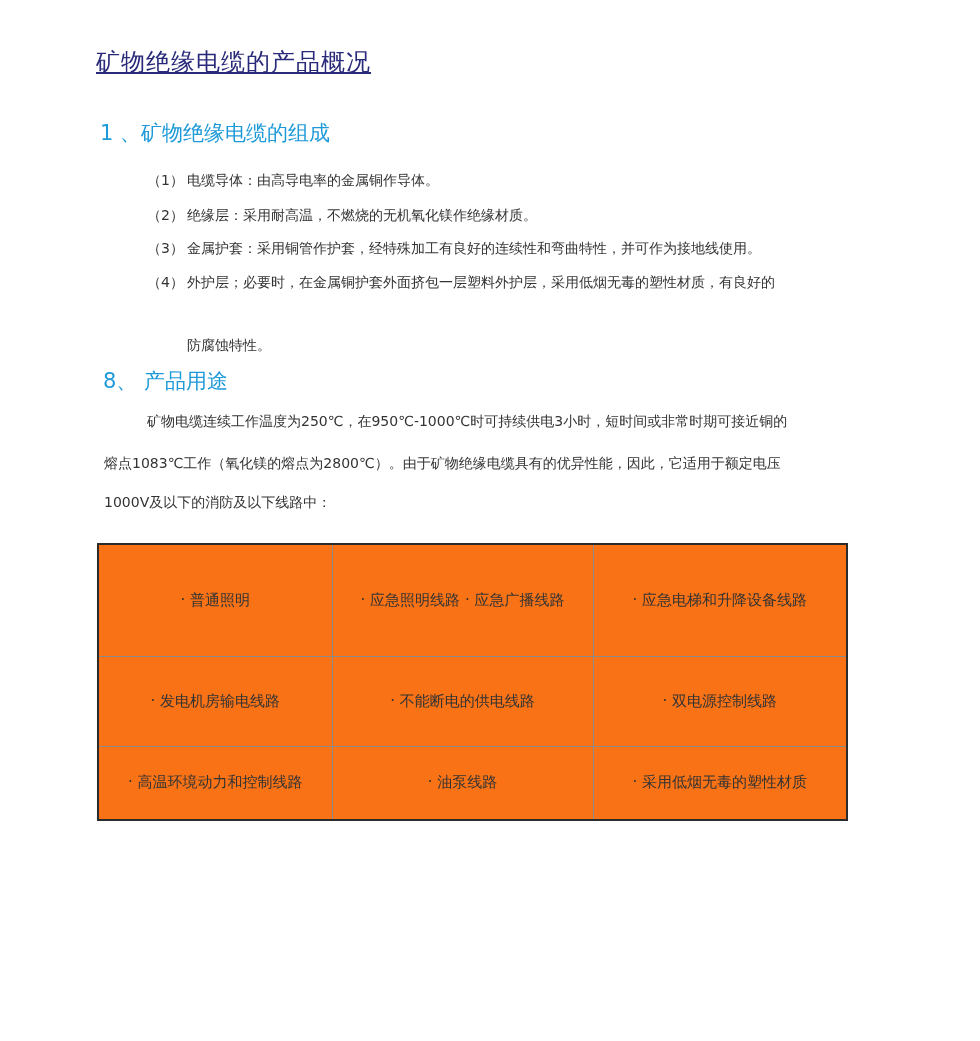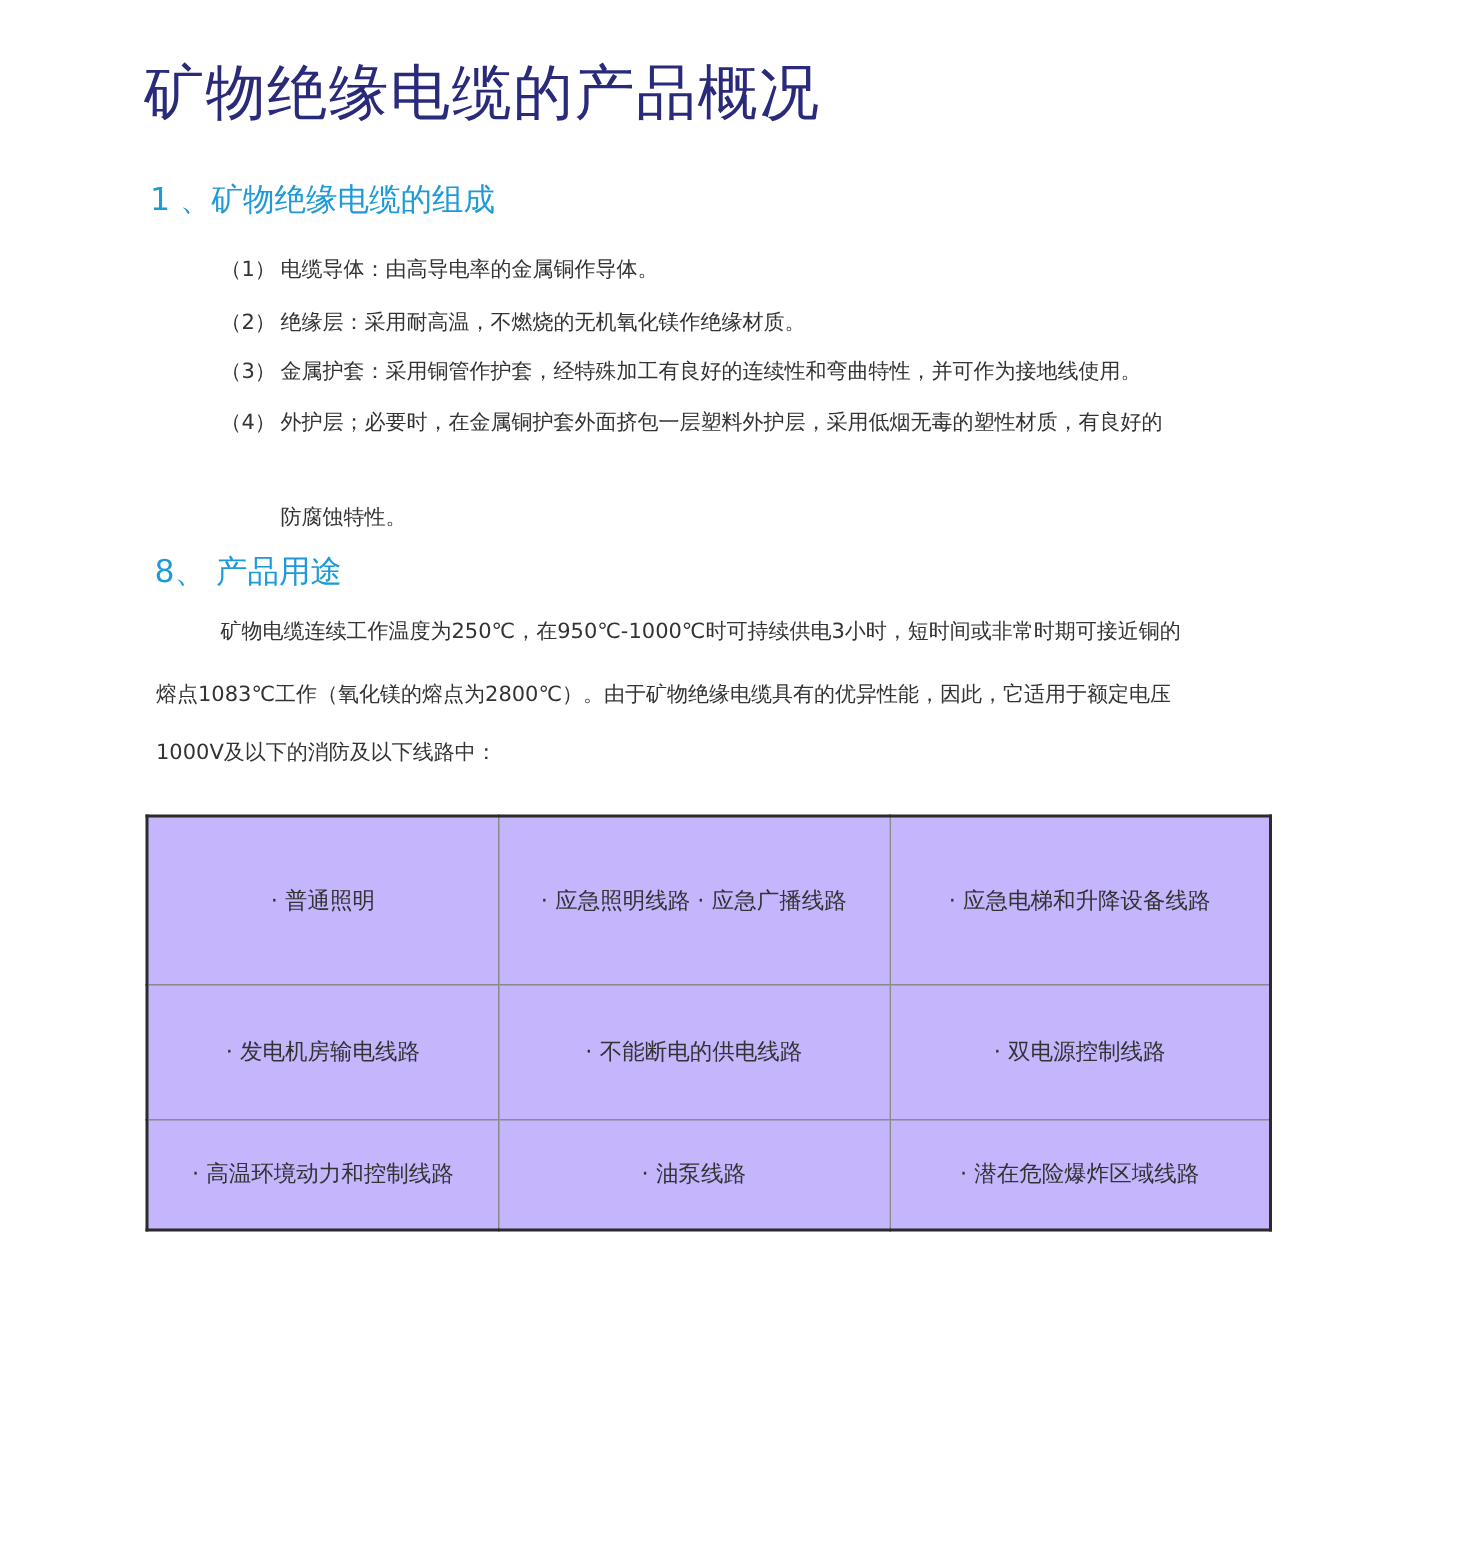--- a/index.html
+++ b/index.html
@@ -1,31 +1,31 @@
 <!DOCTYPE html>
 <html><head>
 <meta charset="utf-8">
 <style>
   html, body { margin: 0; padding: 0; background: #ffffff; }
   body { width: 980px; height: 1041px; position: relative; overflow: hidden;
          font-family: "DejaVu Sans", "Liberation Sans", sans-serif; color: #333333; }
-  .title { position: absolute; left: 96px; top: 40px; font-size: 40px; color: #2a2a7a;
-           letter-spacing: 1px; line-height: 44px; white-space: nowrap; }
+  .title { position: absolute; left: 96px; top: 40px; font-size: 24px; color: #2a2a7a;
+           letter-spacing: 1px; line-height: 44px; white-space: nowrap; text-decoration: underline; }
   .h2 { position: absolute; font-size: 21px; color: #1f9ad8; line-height: 30px; white-space: nowrap; }
   .h2.s1 { left: 100px; top: 118px; }
   .h2.s2 { left: 103px; top: 366px; }
   .li { position: absolute; left: 147px; font-size: 14px; color: #333; line-height: 20px; white-space: nowrap; }
   .li .num { display: inline-block; width: 40px; }
   .li.cont { left: 187px; }
   .para { position: absolute; font-size: 14px; color: #333; line-height: 20px; white-space: nowrap; text-align: right; }
   table.grid { position: absolute; left: 97px; top: 543px; width: 749px; border-collapse: collapse;
                border: 2px solid #2b2b2b; table-layout: fixed; }
   table.grid td { border: 1px solid #8a8a8a; text-align: center; vertical-align: middle;
                   font-size: 15px; color: #333; padding: 0; }
-  table.grid tr.blue td { background: #c4b5fd; }
+  table.grid tr.blue td { background: #f97316; }
   table.grid tr.white td { background: #ffffff; }
   col.c1 { width: 234px; } col.c2 { width: 261px; } col.c3 { width: 254px; }
 </style>
 </head>
 <body>
 
 <div class="title">矿物绝缘电缆的产品概况</div>
 
 <div class="h2 s1">1 、矿物绝缘电缆的组成</div>
 
@@ -62,16 +62,16 @@
     <td>· 应急电梯和升降设备线路</td>
   </tr>
   <tr class="blue" style="height:90px;margin-top:21px;">
     <td>· 发电机房输电线路</td>
     <td>· 不能断电的供电线路</td>
     <td>· 双电源控制线路</td>
   </tr>
   <tr class="blue" style="height:74px;">
     <td>· 高温环境动力和控制线路</td>
     <td>· 油泵线路</td>
-    <td>· 潜在危险爆炸区域线路</td>
+    <td>· 采用低烟无毒的塑性材质</td>
   </tr>
 </tbody>
   </table>
 
 </body></html>

